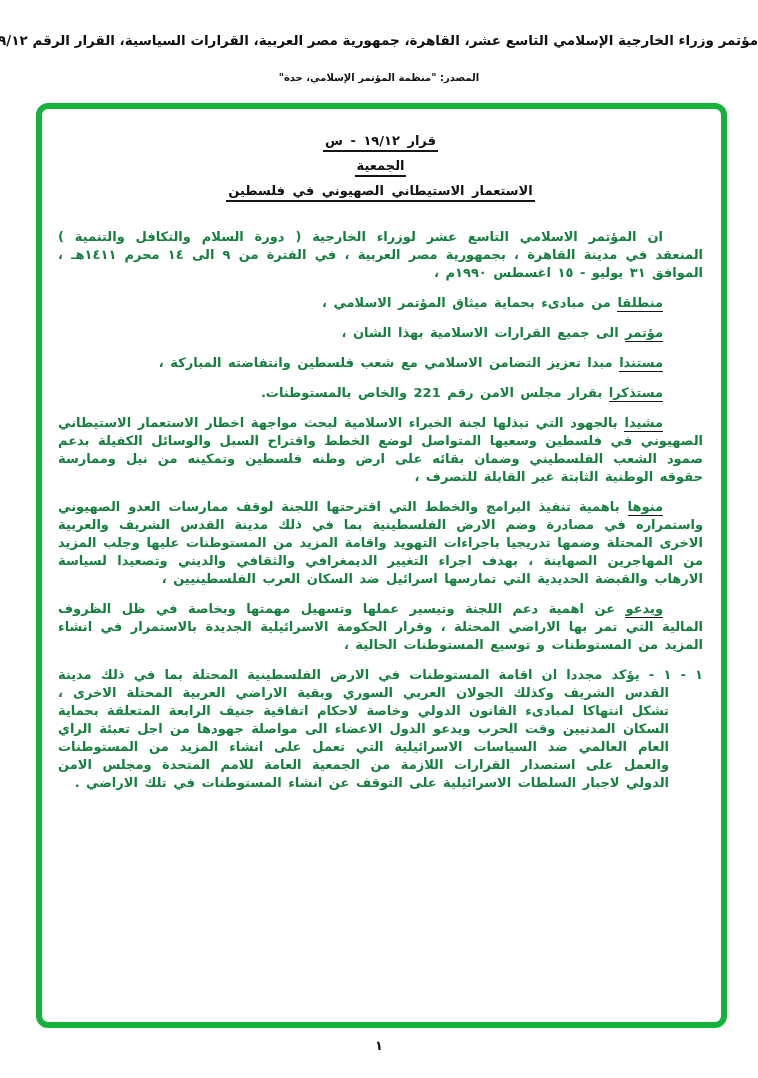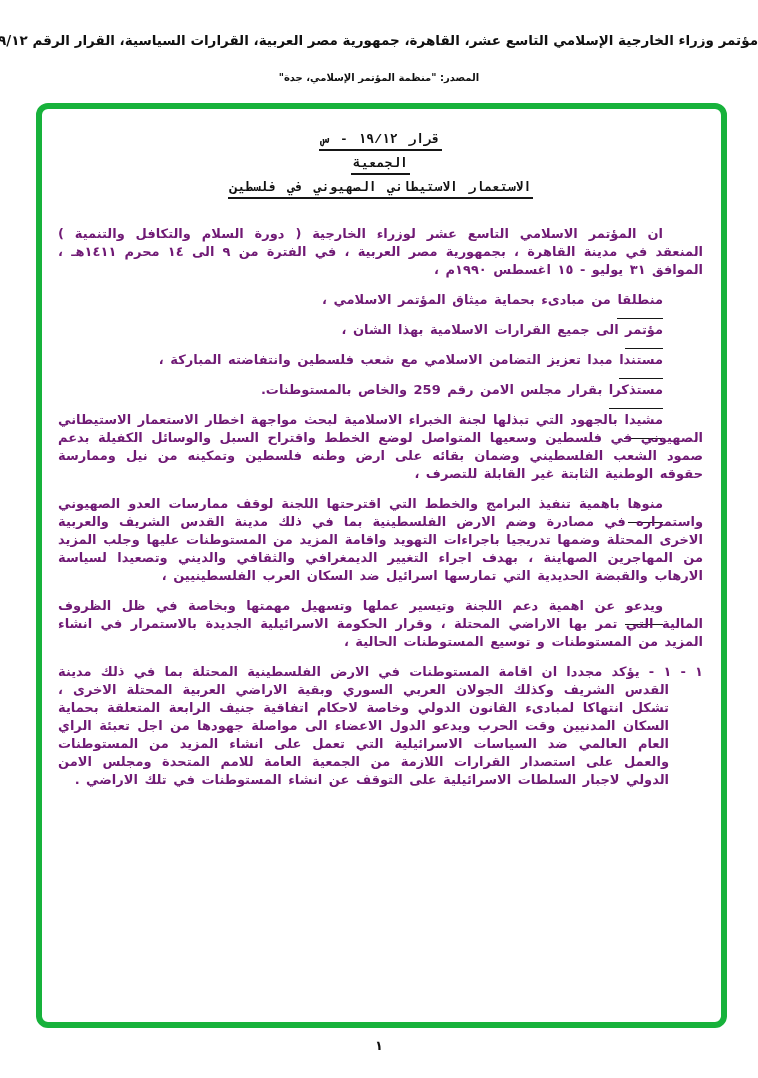--- a/index.html
+++ b/index.html
@@ -43,44 +43,43 @@
   }
   .doc-title {
     text-align: center;
     margin-top: 8px;
     margin-bottom: 26px;
   }
   .doc-title .t-line {
     display: block;
     margin-bottom: 4px;
     line-height: 17px;
-    font-family: Liberation Mono, monospace;
   }
   .doc-title .t-line > span {
     display: inline-block;
     font-size: 13px;
     font-weight: bold;
     border-bottom: 2px solid #161616;
     padding: 0 2px 1px 2px;
     word-spacing: 3px;
   }
   .doc-body { direction: rtl; }
   .para {
     font-size: 13px;
     font-weight: bold;
     line-height: 18px;
     text-align: justify;
     text-indent: 40px;
     word-spacing: 2px;
     margin: 0 0 12px 0;
-    color: #701a75;
+    color: #15803d;
   }
   .para .lead {
     border-bottom: 1.6px solid #161616;
-    padding-bottom: 11px;
+    padding-bottom: 1px;
   }
   .para.numbered {
     text-indent: -34px;
     padding-right: 34px;
   }
   .page-number {
     position: absolute;
     top: 1038px; left: 0; right: 0;
     text-align: center;
     font-size: 13px;
@@ -101,21 +100,21 @@
     <div class="t-line"><span>قرار  ١٩/١٢ - س</span></div>
     <div class="t-line"><span>الجمعية</span></div>
     <div class="t-line"><span>الاستعمار الاستيطاني الصهيوني في فلسطين</span></div>
   </div>
 
   <div class="doc-body">
     <p class="para"><span class="lead"></span><span>ان المؤتمر الاسلامي التاسع عشر لوزراء الخارجية ( دورة السلام والتكافل والتنمية ) المنعقد في مدينة القاهرة ، بجمهورية مصر العربية ، في الفترة من ٩ الى ١٤ محرم ١٤١١هـ ، الموافق ٣١ يوليو - ١٥ اغسطس ١٩٩٠م ،</span></p>
     <p class="para"><span class="lead">منطلقا</span><span> من مبادىء بحماية ميثاق المؤتمر الاسلامي ،</span></p>
     <p class="para"><span class="lead">مؤتمر</span><span> الى جميع القرارات الاسلامية بهذا الشان ،</span></p>
     <p class="para"><span class="lead">مستندا</span><span> مبدا تعزيز التضامن الاسلامي مع شعب فلسطين وانتفاضته المباركة ،</span></p>
-    <p class="para"><span class="lead">مستذكرا</span><span> بقرار مجلس الامن رقم 259 والخاص بالمستوطنات.</span></p>
+    <p class="para"><span class="lead">مستذكرا</span><span> بقرار مجلس الامن رقم 221 والخاص بالمستوطنات.</span></p>
     <p class="para"><span class="lead">مشيدا</span><span> بالجهود التي تبذلها لجنة الخبراء الاسلامية لبحث مواجهة اخطار الاستعمار الاستيطاني الصهيوني في فلسطين وسعيها المتواصل لوضع الخطط واقتراح السبل والوسائل الكفيلة بدعم صمود الشعب الفلسطيني وضمان بقائه على ارض وطنه فلسطين وتمكينه من نيل وممارسة حقوقه الوطنية الثابتة غير القابلة للتصرف ،</span></p>
     <p class="para"><span class="lead">منوها</span><span> باهمية تنفيذ البرامج والخطط التي اقترحتها اللجنة لوقف ممارسات العدو الصهيوني واستمراره في مصادرة وضم الارض الفلسطينية بما في ذلك مدينة القدس الشريف والعربية الاخرى المحتلة وضمها تدريجيا باجراءات التهويد واقامة المزيد من المستوطنات عليها وجلب المزيد من المهاجرين الصهاينة ، بهدف اجراء التغيير الديمغرافي والثقافي والديني وتصعيدا لسياسة الارهاب والقبضة الحديدية التي تمارسها اسرائيل ضد السكان العرب الفلسطينيين ،</span></p>
     <p class="para"><span class="lead">ويدعو</span><span> عن اهمية دعم اللجنة وتيسير عملها وتسهيل مهمتها وبخاصة في ظل الظروف المالية التي تمر بها الاراضي المحتلة ، وقرار الحكومة الاسرائيلية الجديدة بالاستمرار في انشاء المزيد من المستوطنات و توسيع المستوطنات الحالية ،</span></p>
     <p class="para numbered"><span class="leadless"></span><span>١ - ١ - يؤكد مجددا ان اقامة المستوطنات في الارض الفلسطينية المحتلة بما في ذلك مدينة القدس الشريف وكذلك الجولان العربي السوري وبقية الاراضي العربية المحتلة الاخرى ، تشكل انتهاكا لمبادىء القانون الدولي وخاصة لاحكام اتفاقية جنيف الرابعة المتعلقة بحماية السكان المدنيين وقت الحرب ويدعو الدول الاعضاء الى مواصلة جهودها من اجل تعبئة الراي العام العالمي ضد السياسات الاسرائيلية التي تعمل على انشاء المزيد من المستوطنات والعمل على استصدار القرارات اللازمة من الجمعية العامة للامم المتحدة ومجلس الامن الدولي لاجبار السلطات الاسرائيلية على التوقف عن انشاء المستوطنات في تلك الاراضي .</span></p>
   </div>
 
 </div>
 
 <div class="page-number">١</div>
 

